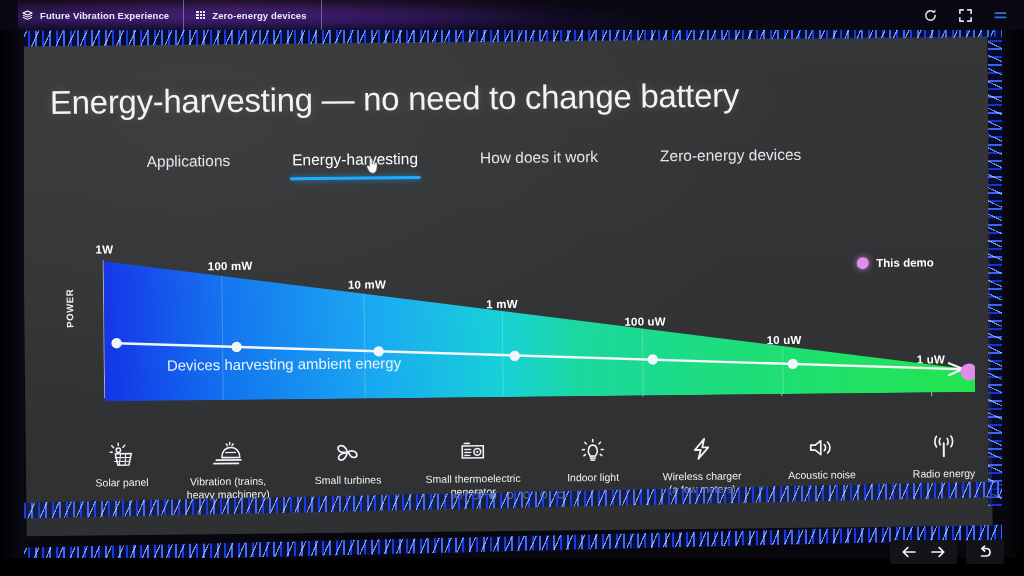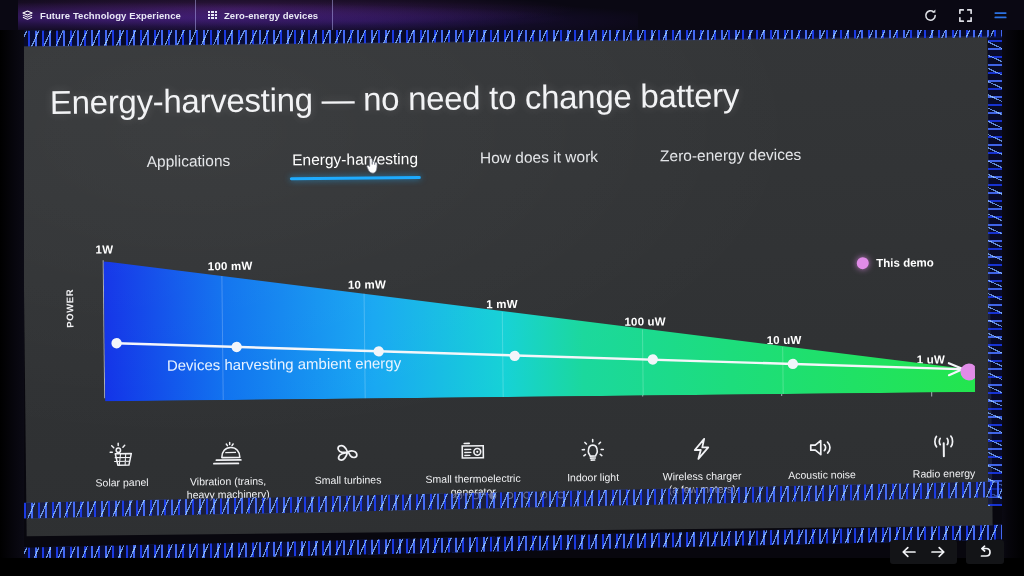--- a/index.html
+++ b/index.html
@@ -200,21 +200,21 @@
   <div class="room-bottom"></div>
 
   <div class="topbar">
     <div class="topbar-neb"></div>
 
     <div class="tabstrip">
       <div class="tab-chip">
         <svg class="logo-glyph" viewBox="0 0 12 12">
           <path d="M6 1 L11 3.2 L6 5.4 L1 3.2 Z M1 5.6 L6 7.8 L11 5.6 M1 8 L6 10.2 L11 8" fill="none" stroke="#ffffff" stroke-width="1.1" stroke-linejoin="round"></path>
         </svg>
-        <span>Future Technology Experience</span>
+        <span>Future Vibration Experience</span>
       </div>
       <div class="tab-chip">
         <span class="grid-glyph">
           <i></i>
             <i></i>
             <i></i>
             <i></i>
             <i></i>
             <i></i>
             <i></i>

